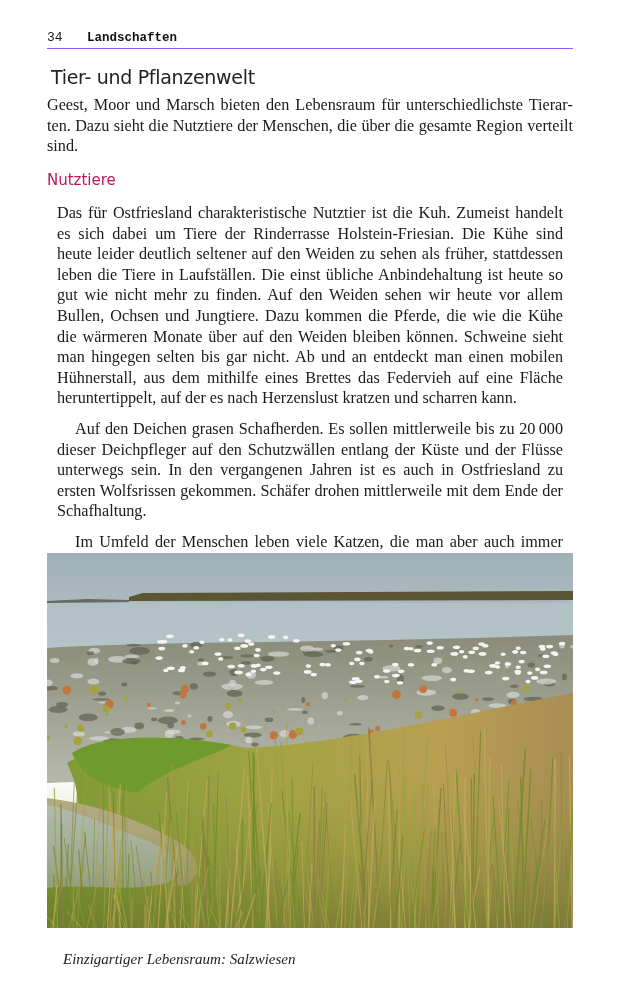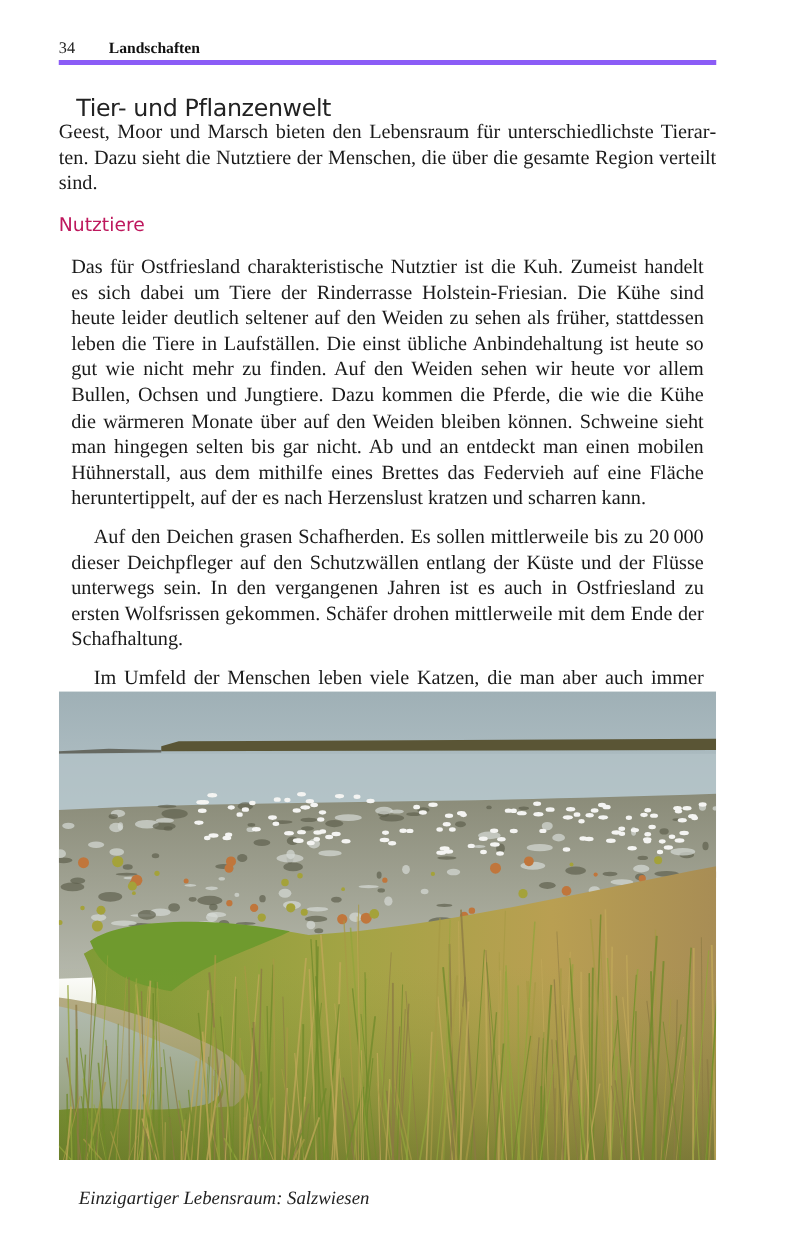--- a/index.html
+++ b/index.html
@@ -19,41 +19,41 @@
       left: 47px;
       top: 0;
       width: 526px;
     }
     .running-head {
       position: absolute;
       top: 30px;
       left: 0;
       width: 526px;
       height: 18px;
-      border-bottom: 4px solid #8b5cf6;
-      font-family: Liberation Serif, serif;
+      border-bottom: 1px solid #8b5cf6;
+      font-family: Liberation Mono, monospace;
       font-size: 13px;
       line-height: 16px;
     }
     .page-number {
       display: inline-block;
       width: 40px;
       font-weight: normal;
       color: #222;
     }
     .section-name {
       font-weight: bold;
       color: #111;
       font-size: 12.5px;
     }
     .page-title {
       position: absolute;
       top: 60px;
       left: 0;
-      margin: 14px;
+      margin: 4px;
       font-family: "DejaVu Sans", sans-serif;
       font-weight: normal;
       font-size: 19px;
       line-height: 26px;
       color: #222;
       letter-spacing: -0.3px;
     }
     .intro {
       position: absolute;
       top: 95px;

